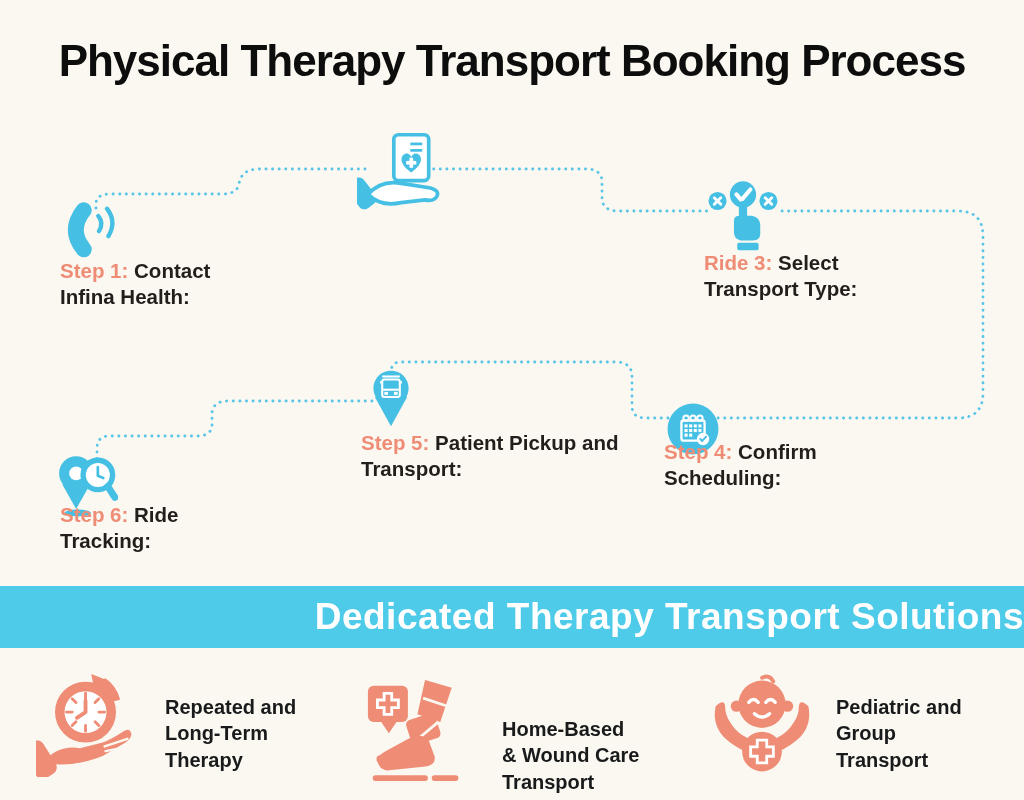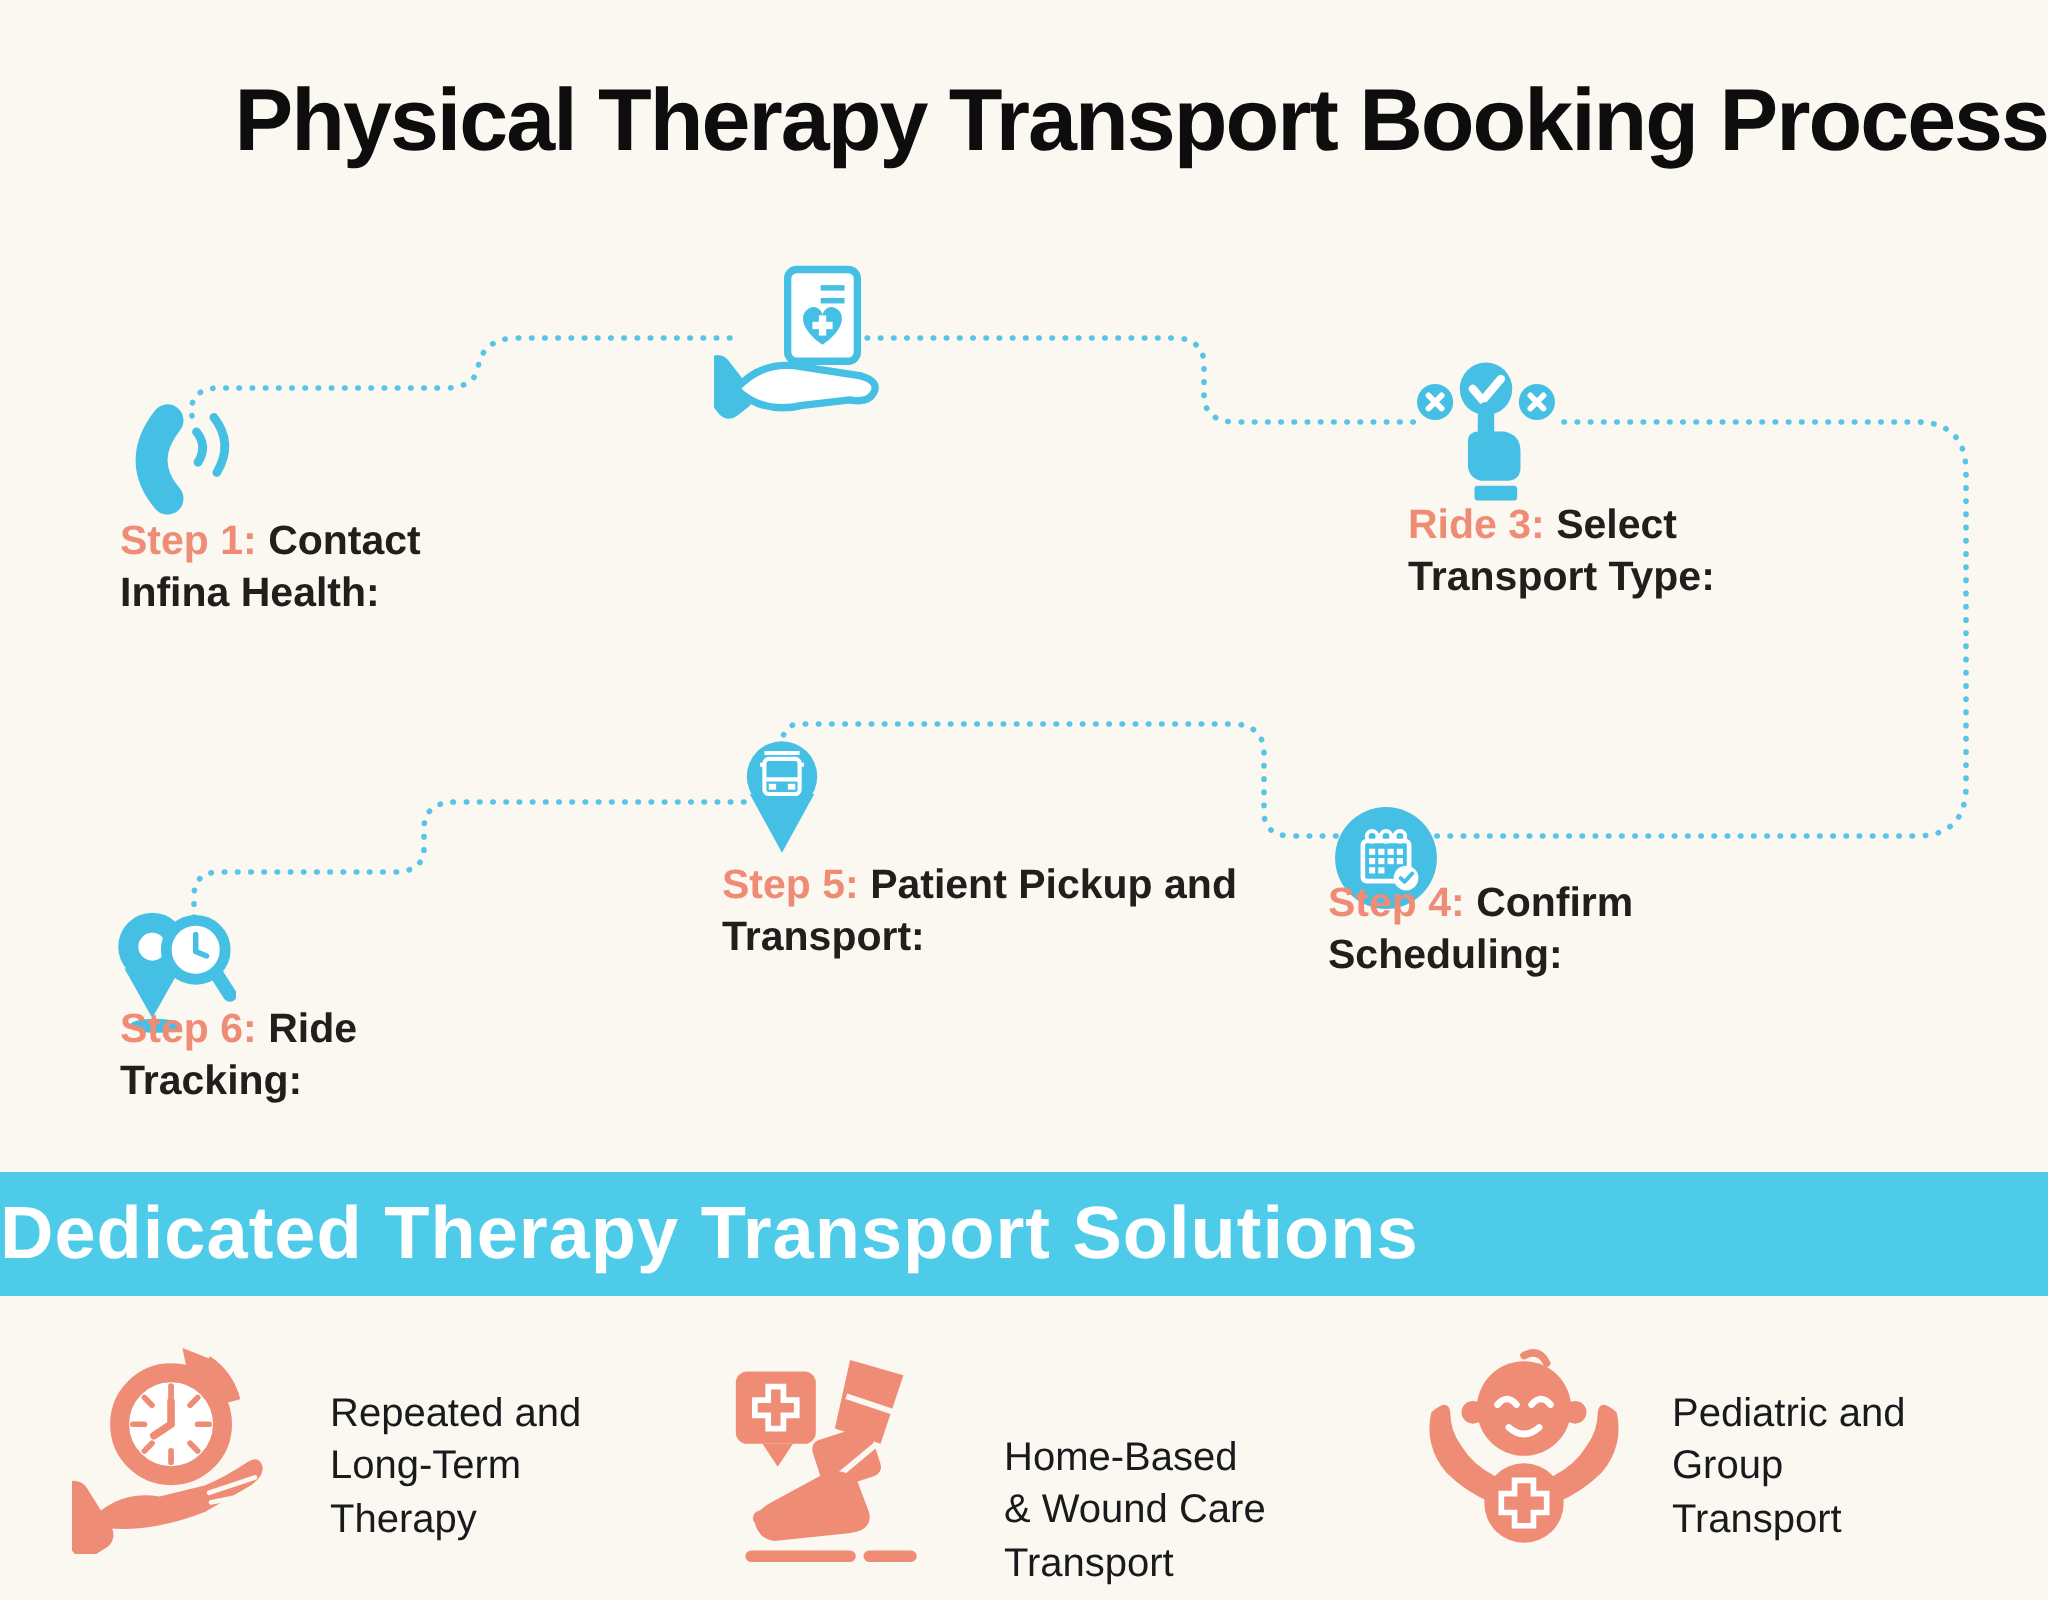--- a/index.html
+++ b/index.html
@@ -1,34 +1,34 @@
 <!DOCTYPE html>
 <html><head>
 <meta charset="utf-8">
 <style>
   html,body{margin:0;padding:0;}
   body{font-family:"Liberation Sans", sans-serif; background:#faf8f0;}
   #stage{position:relative;width:1024px;height:800px;background:#faf8f0;overflow:hidden;}
 
-  .title{position:absolute;left:0;top:36px;width:1024px;text-align:right;
+  .title{position:absolute;left:0;top:36px;width:1024px;text-align:center;
          font-size:44px;font-weight:900;color:#0d0d0d;letter-spacing:-1px;}
 
   #connector{position:absolute;left:0;top:0;z-index:1;}
   .icon{position:absolute;z-index:2;}
 
   .step-text{position:absolute;z-index:3;font-size:20.5px;font-weight:700;
              color:#211e1c;line-height:1.26;}
   .step-text .lbl{color:#ef8c75;}
   .step-text .txt{white-space:pre-line;}
 
   .banner{position:absolute;left:0;top:586px;width:1024px;height:62px;background:#4fcbea;
-          display:flex;align-items:center;justify-content:flex-start;z-index:2;}
+          display:flex;align-items:center;justify-content:flex-end;z-index:2;}
   .banner span{color:#ffffff;font-size:37px;font-weight:900;letter-spacing:.5px;}
 
-  .feature-text{position:absolute;z-index:3;font-size:20px;font-weight:400;
+  .feature-text{position:absolute;z-index:3;font-size:20px;font-weight:700;
                 color:#191a1c;line-height:1.32;white-space:pre-line;}
 </style>
 </head>
 <body>
 
 <div id="stage">
 
   <div class="title">Physical Therapy Transport Booking Process</div>
 
   <svg id="connector" width="1024" height="800" viewBox="0 0 1024 800">

